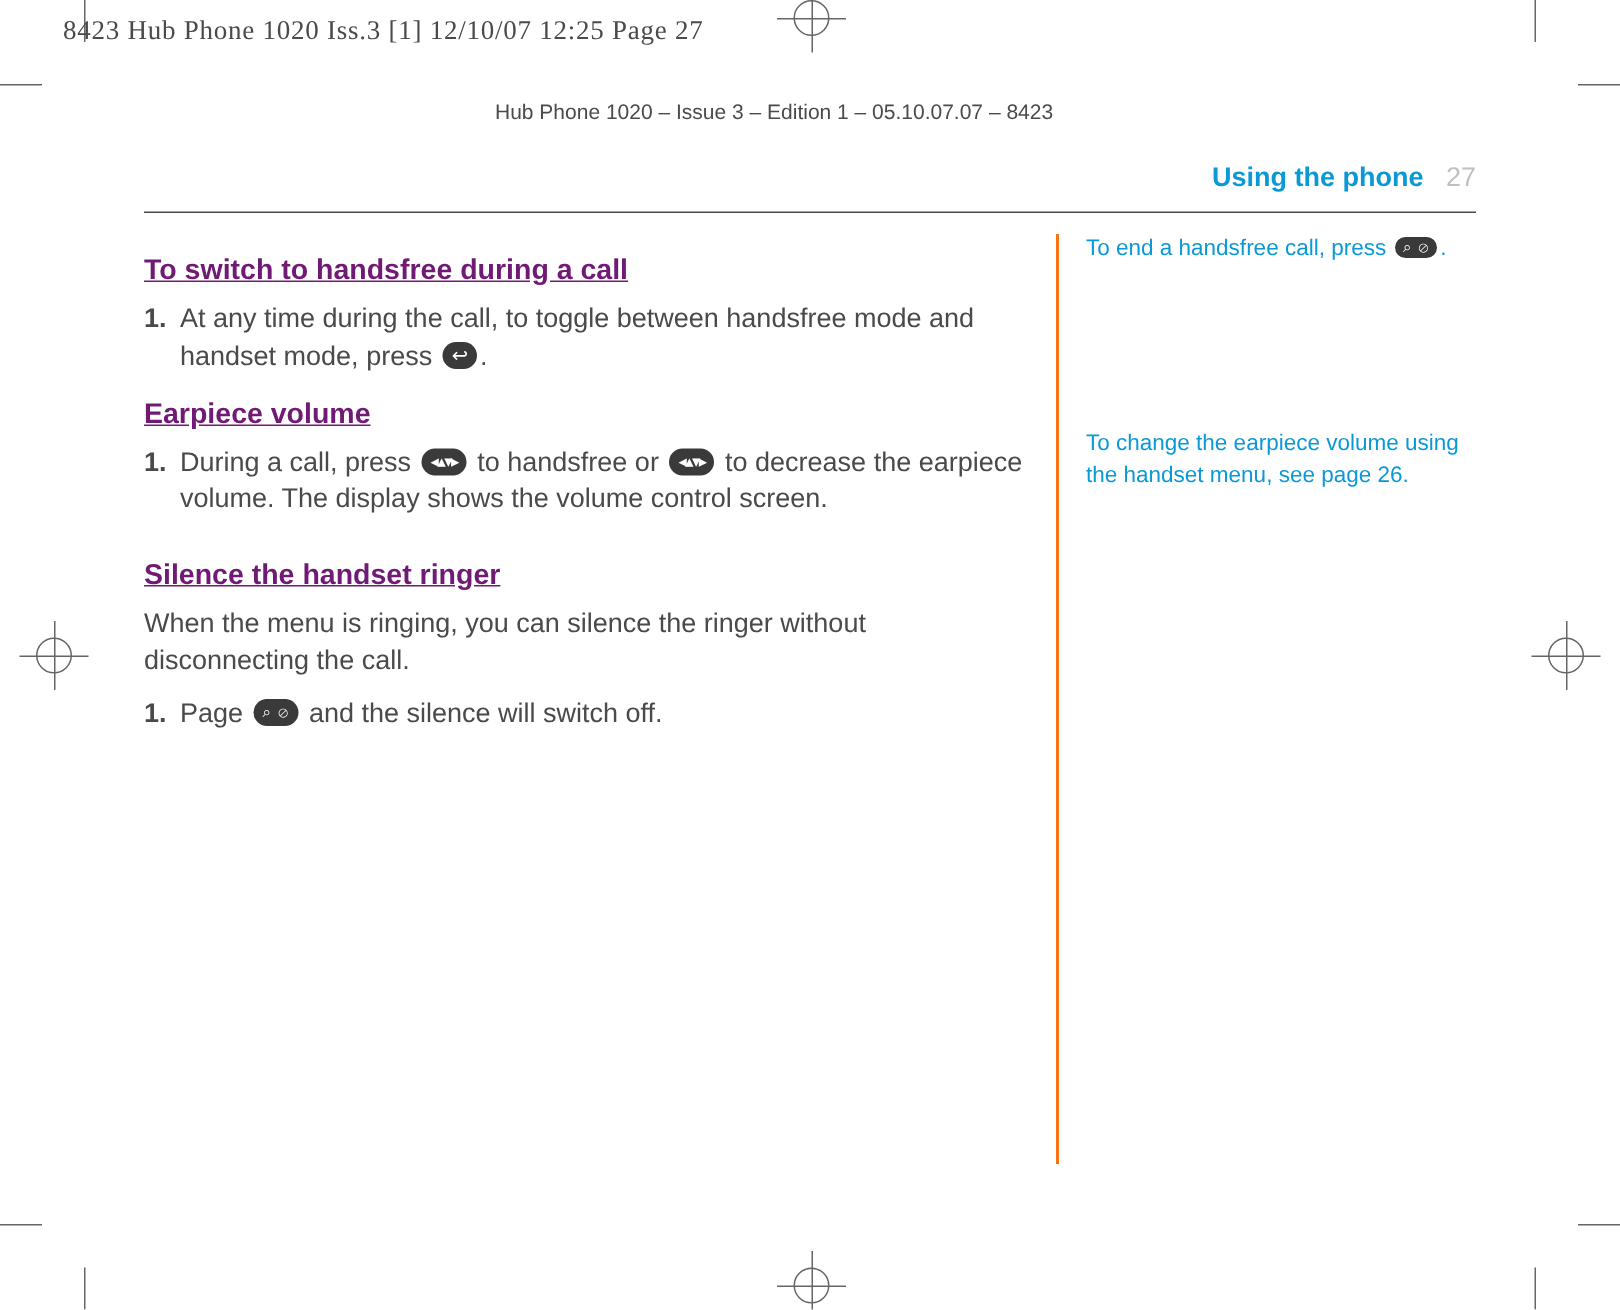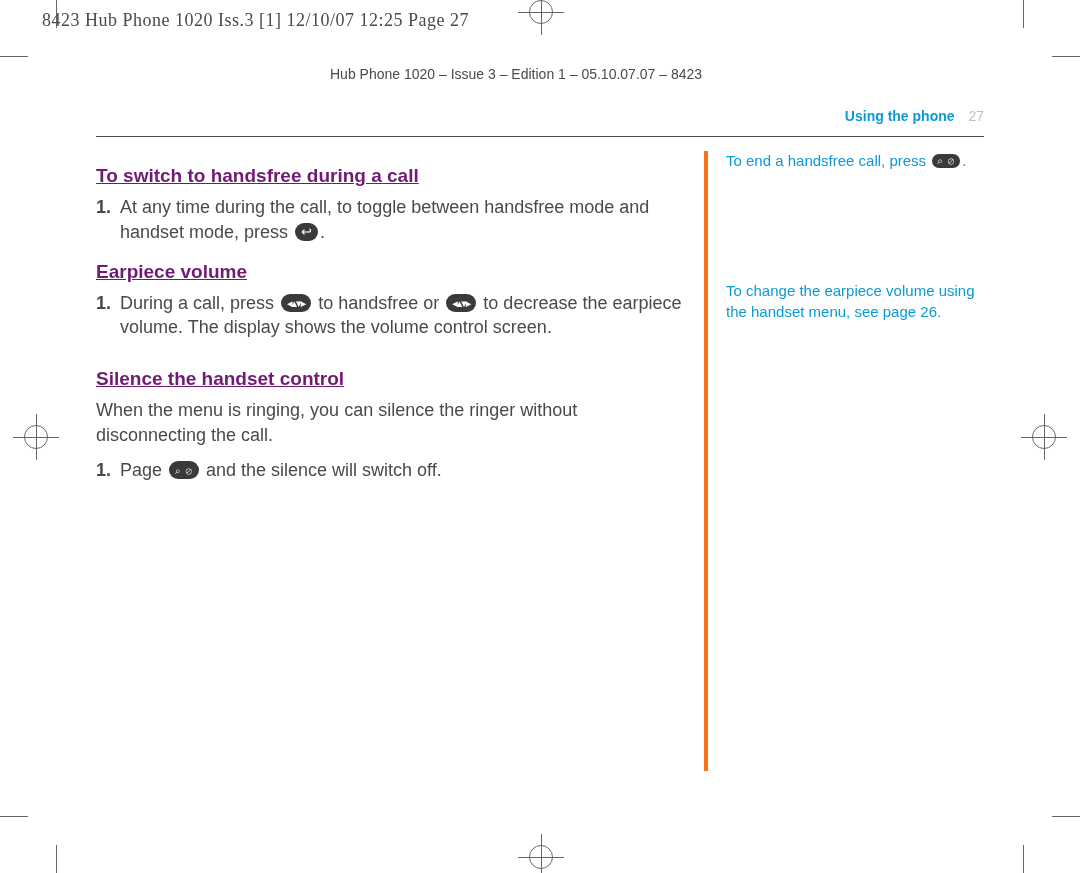--- a/index.html
+++ b/index.html
@@ -32,42 +32,42 @@
     margin-top:36px;
   }
   .page-area{
     position:absolute;
     left:96px;
     top:108px;
     right:96px;
   }
   .running-head{
     text-align:right;
-    font-size:14px;
+    font-size:18px;
     margin-bottom:12px;
   }
   .running-head .pgnum{
     color:#c0c0c0;
     margin-left:10px;
   }
   .hr{
     border-top:1px solid #4a4a4a;
     margin-bottom:14px;
   }
   .columns{
     display:flex;
     align-items:stretch;
   }
   .col-main{
     width:590px;
     padding-right:18px;
   }
   .col-side{
     flex:1;
-    border-left:4px solid #f97316;
+    border-left:2px solid #f97316;
     padding-left:18px;
     font-size:15px;
     line-height:1.35;
     min-height:620px;
   }
   h3{
     margin:14px 0 8px 0;
     font-size:19px;
     font-weight:bold;
     color:#701a75;
@@ -198,21 +198,21 @@
       </div>
 
       <h3 style="margin-top:16px">Earpiece volume</h3>
       <div class="list-item body-text">
         <div class="list-num">1.</div>
         <div>
           <span>During a call, press </span><span class="icon-pill icon-nav"></span><span> to handsfree or </span><span class="icon-pill icon-nav"></span><span> to decrease the earpiece volume. The display shows the volume control screen.</span>
         </div>
       </div>
 
-      <h3 style="margin-top:28px">Silence the handset control</h3>
+      <h3 style="margin-top:28px">Silence the handset ringer</h3>
       <div class="body-text" style="margin-bottom:10px">When the menu is ringing, you can silence the ringer without disconnecting the call.</div>
       <div class="list-item body-text">
         <div class="list-num">1.</div>
         <div>
           <span>Page </span><span class="icon-pill icon-end"></span><span> and the silence will switch off.</span>
         </div>
       </div>
 
     </div>
 

